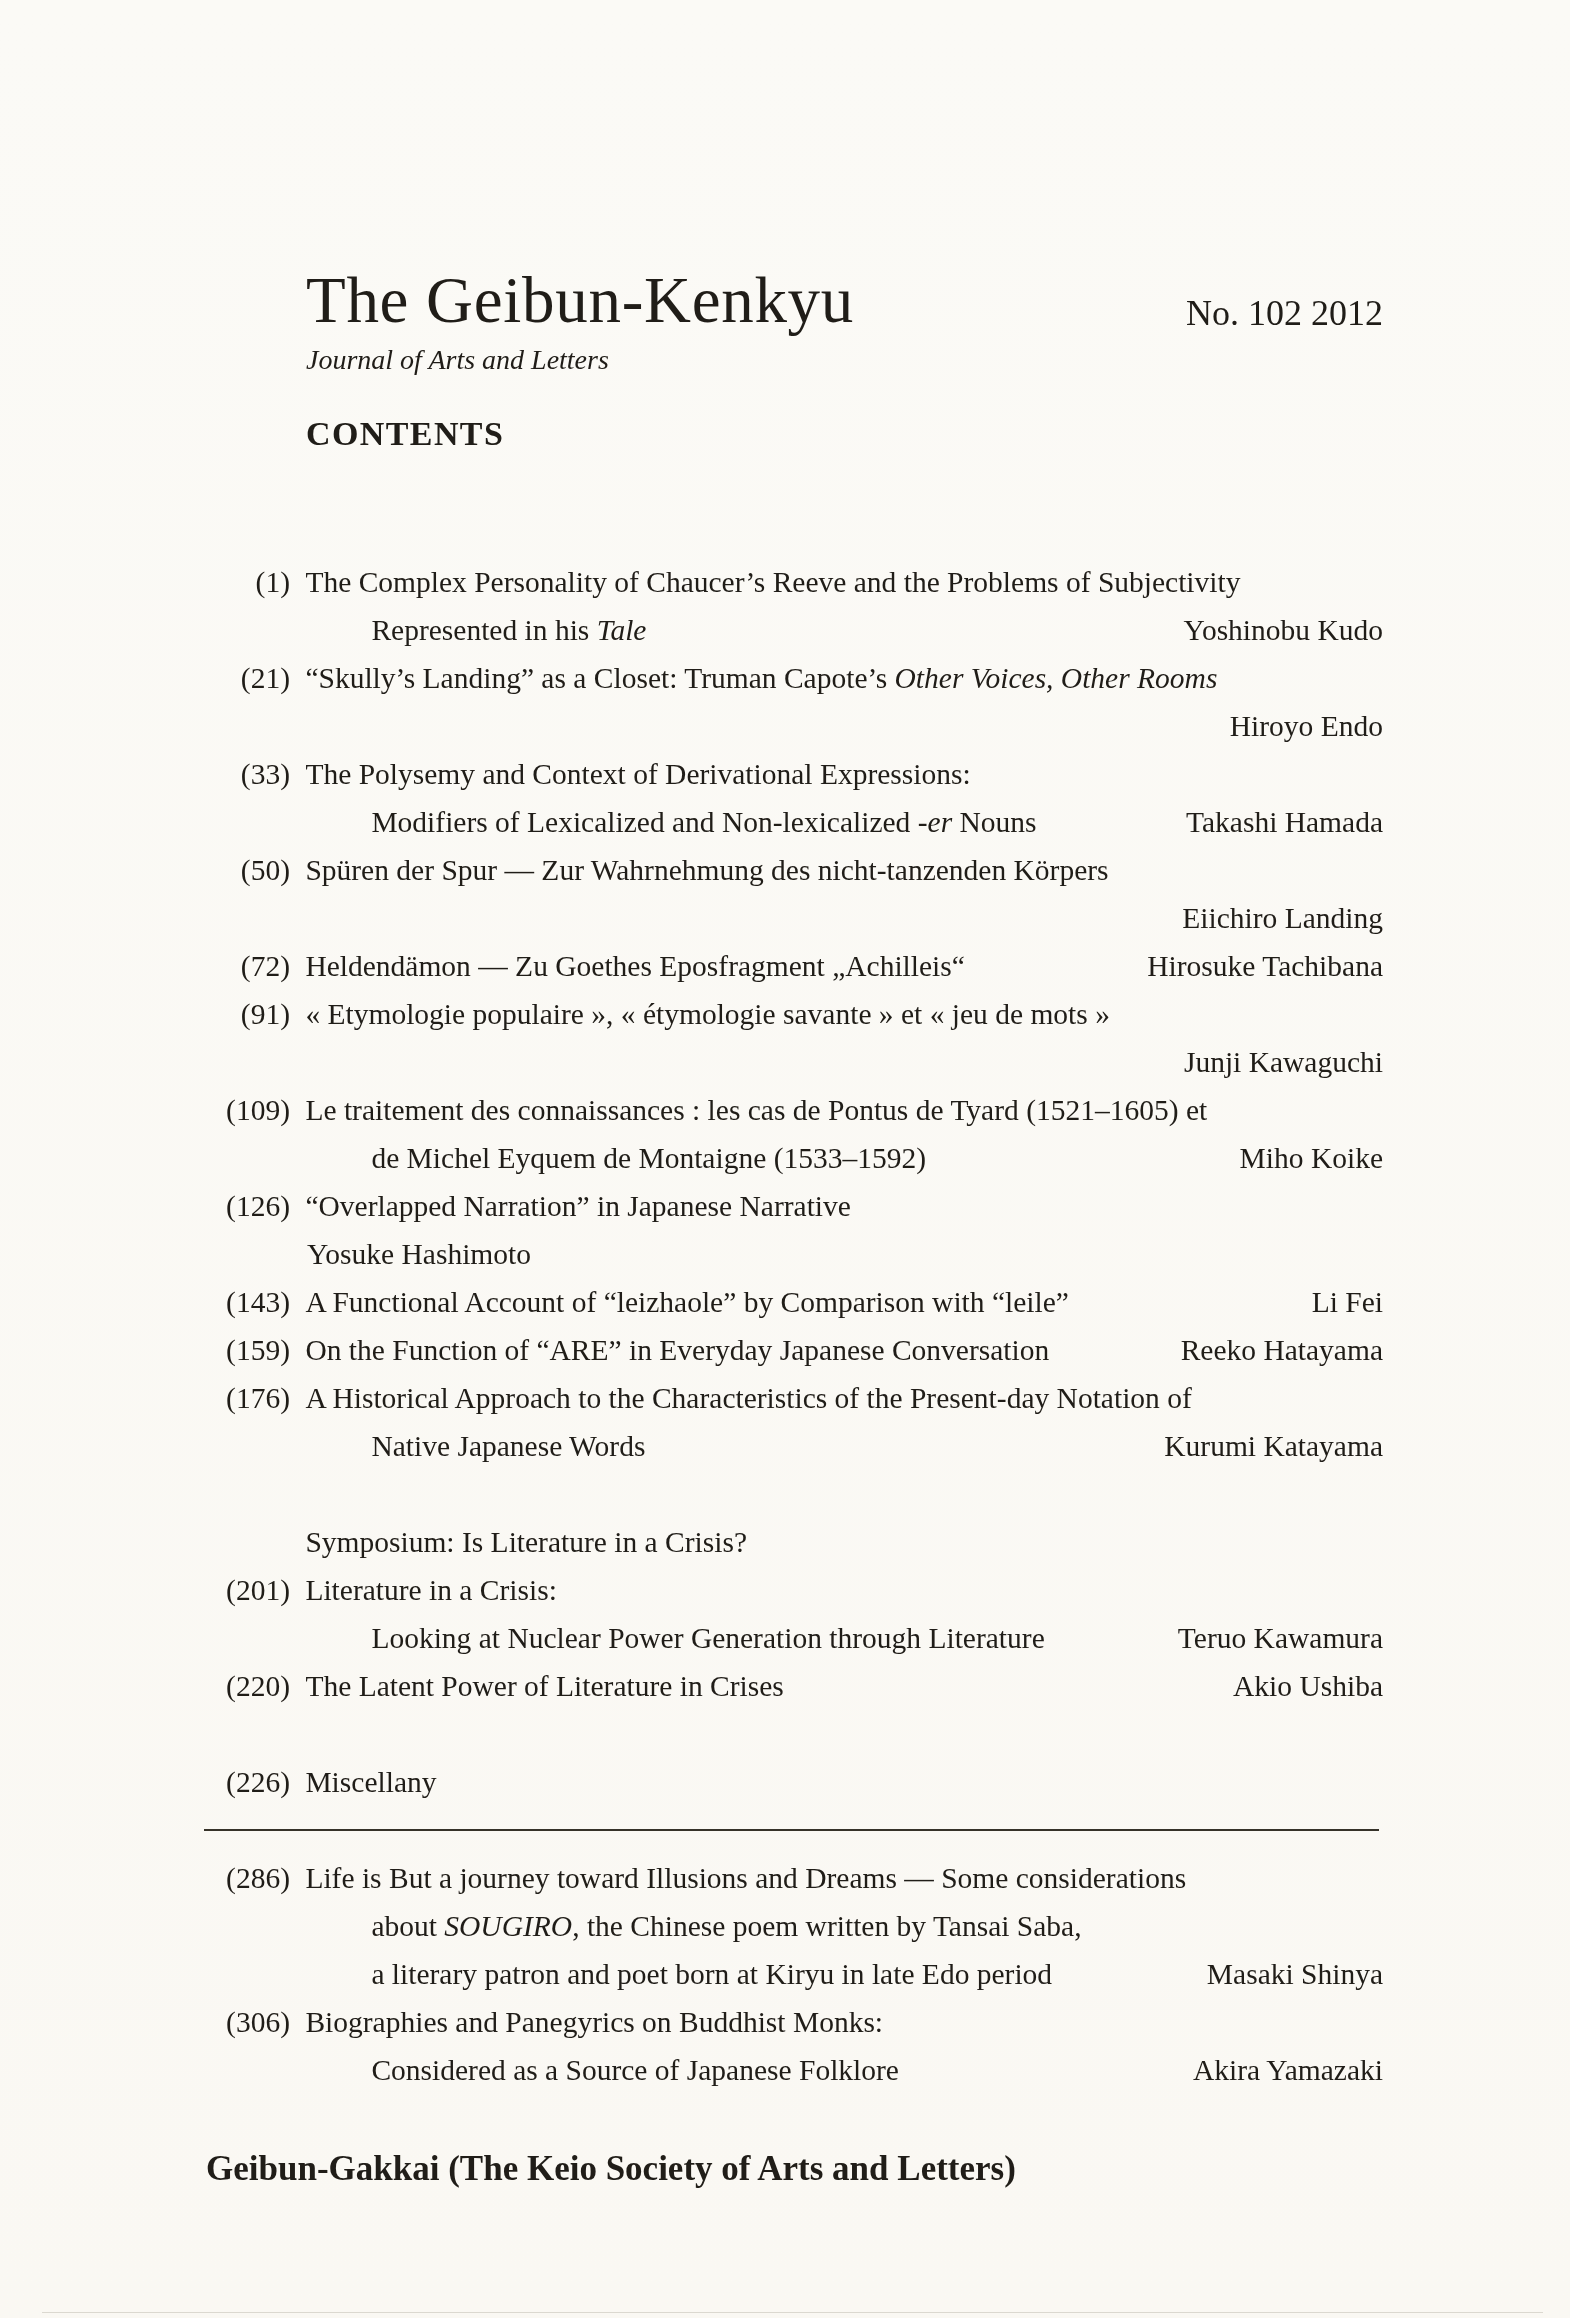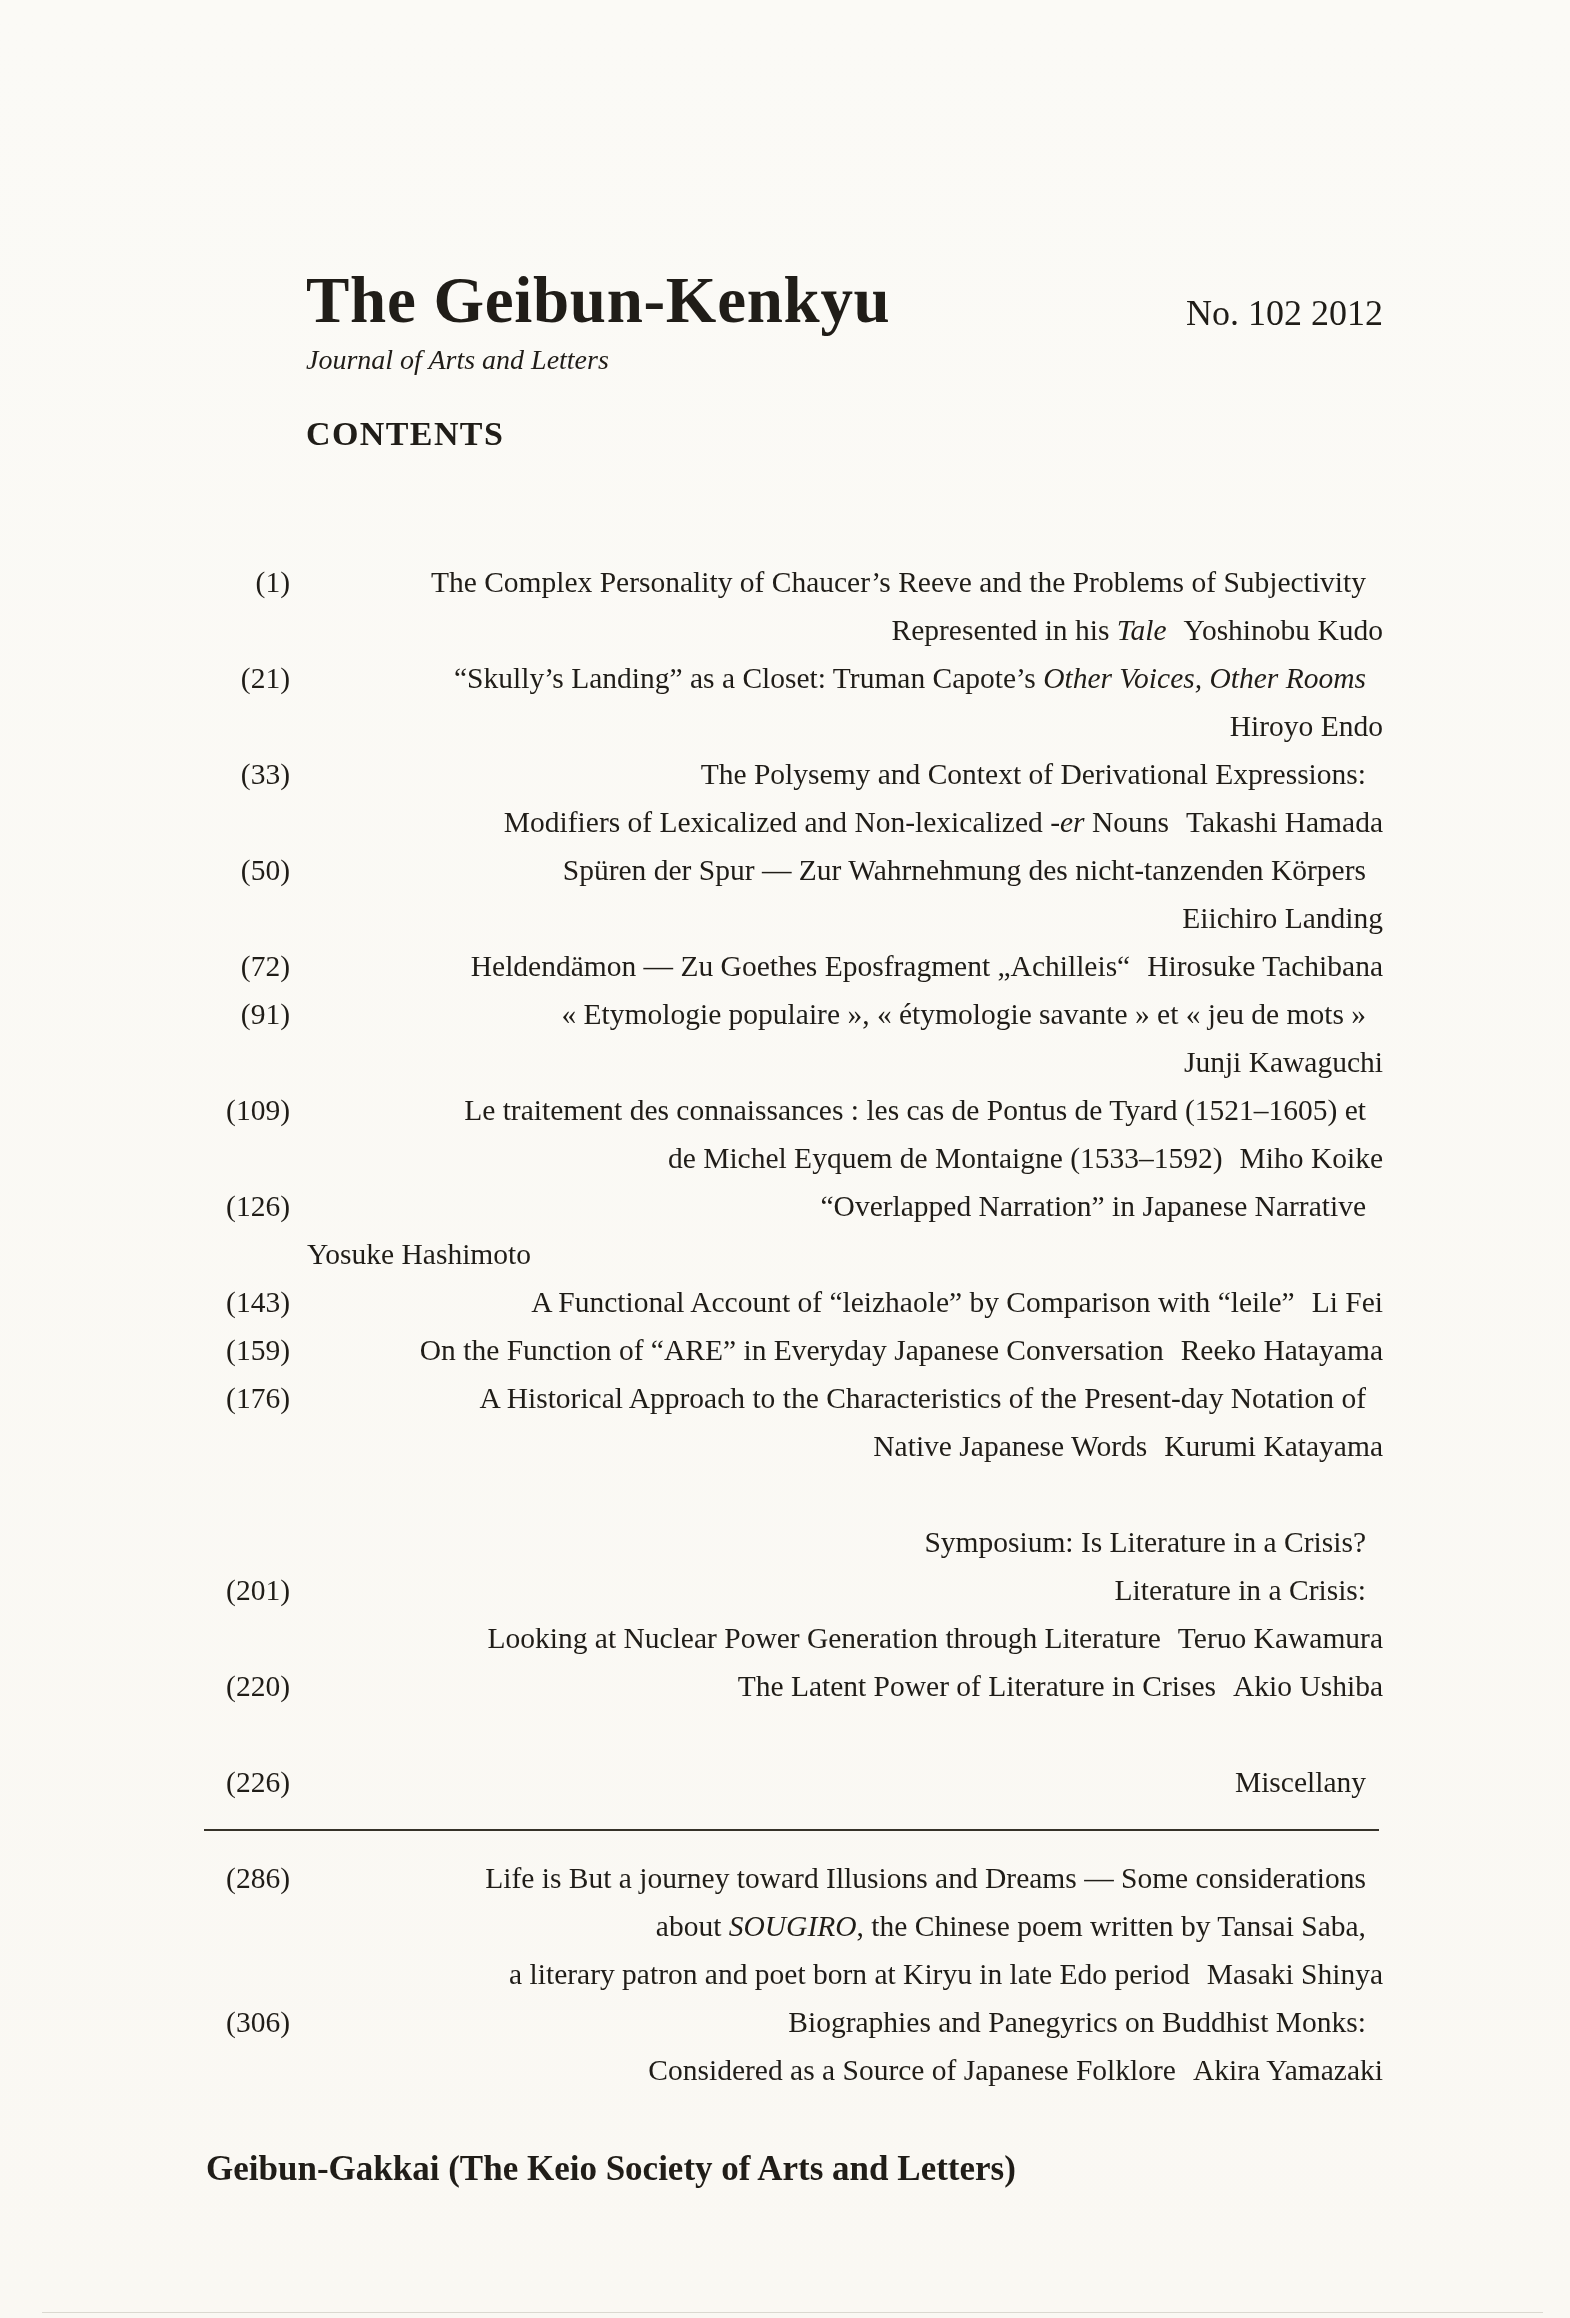--- a/index.html
+++ b/index.html
@@ -6,36 +6,36 @@
   .page {
     position: relative;
     width: 1571px; height: 2319px;
     margin: 0 auto;
     background: linear-gradient(180deg, #fbfaf6 0%, #faf8f3 100%);
     font-family: "Liberation Serif", serif;
     color: #201d18;
     overflow: hidden;
   }
   .header { position: absolute; left: 306px; right: 188px; top: 268px; }
-  .journal-title { font-size: 65px; line-height: 1; letter-spacing: 0.7px; font-weight: bold; }
+  .journal-title { font-size: 65px; line-height: 1; letter-spacing: 0.7px; }
   .journal-subtitle { font-size: 28px; margin-top: 11.2px; font-style: italic; }
   .issue { position: absolute; right: 0; top: 24px; font-size: 36px; }
   .contents-heading {
     position: absolute; left: 306px; top: 415px;
     font-size: 34px; font-weight: bold; letter-spacing: 1.4px;
   }
   .toc { position: absolute; left: 196px; right: 188px; top: 558px; font-size: 29.5px; }
   .toc-line {
     display: flex; align-items: baseline;
     height: 48px; line-height: 48px;
     white-space: nowrap;
   }
   .toc-line.gap-before { margin-top: 48px; }
   .num { flex: none; width: 94px; text-align: right; }
-  .text { flex: 1 1 auto; margin-left: 15.4px; overflow: hidden; text-align: right; }
+  .text { flex: 1 1 auto; margin-left: 15.4px; overflow: hidden; }
   .text.indent1 { padding-left: 66px; }
   .author { flex: none; padding-left: 17px; }
   .italic { font-style: italic; }
   .toc-rule { height: 2.1px; background: #363229; margin: 23px 4.2px 23px 8.4px; }
   .footer-title {
     position: absolute; left: 206px; top: 2149px;
     font-size: 35px; font-weight: bold;
   }
   .scan-edge { position: absolute; left: 42px; right: 28px; bottom: 5.6px; height: 1.4px; background: #dbd8d0; }
 </style>

